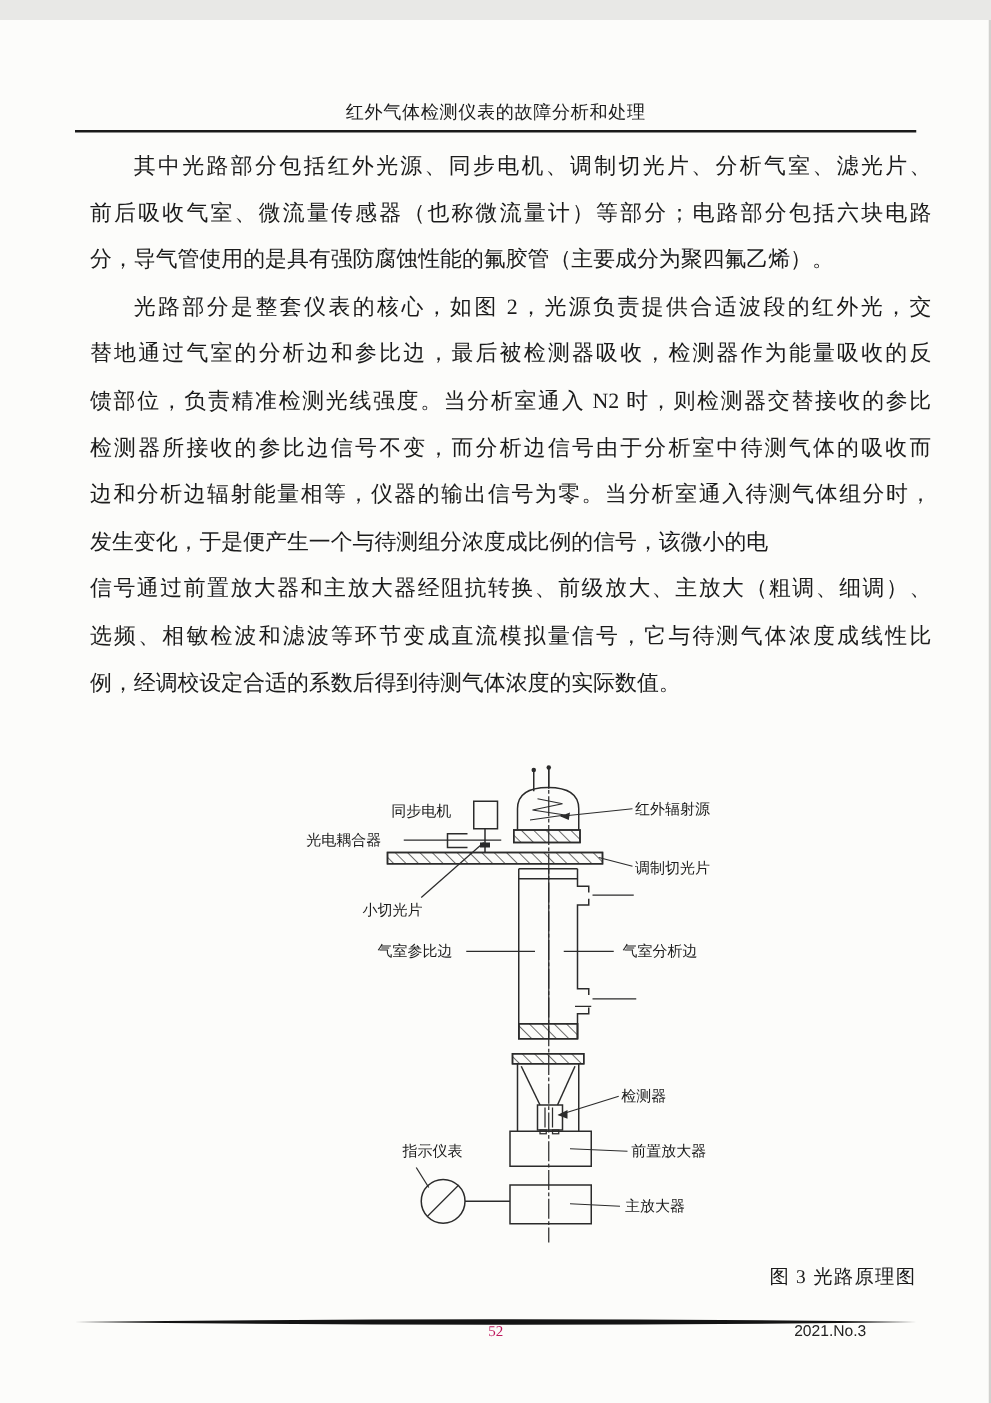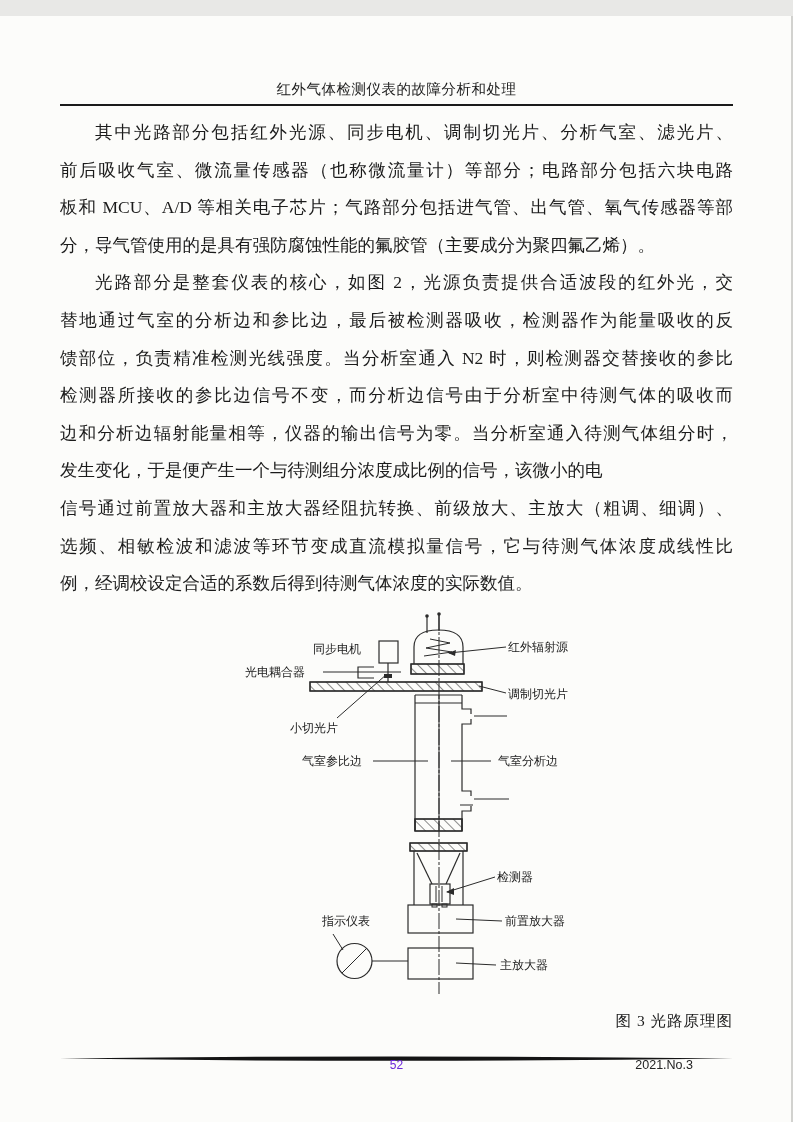--- a/index.html
+++ b/index.html
@@ -15,21 +15,21 @@
   }
   .title{
     position:absolute;left:60px;top:64px;width:673px;
     text-align:center;font-size:14.5px;letter-spacing:0.5px;
   }
   .header-rule{
     position:absolute;left:60px;top:88px;width:673px;height:2px;
     background:#1a1a1a;
   }
   .body-text{
-    position:absolute;left:60px;top:98px;width:673px;
+    position:absolute;left:72px;top:98px;width:673px;
   }
   .tline{
     height:37.6px;line-height:37.6px;
     font-size:17.5px;
     overflow:hidden;white-space:nowrap;
   }
   .tline.fill{
     text-align:justify;
     text-align-last:justify;
     text-justify:inter-character;
@@ -43,22 +43,22 @@
   .fig-caption{
     position:absolute;left:60px;top:995px;width:673px;
     text-align:right;font-size:15.5px;letter-spacing:1px;
   }
   .footer-rule{
     position:absolute;left:60px;top:1033px;width:673px;height:8px;
   }
   .footer-page{
     position:absolute;left:60px;top:1042px;width:673px;
     text-align:center;
-    font-family:Liberation Sans, sans-serif;
-    font-size:12px;color:#6d28d9;
+    font-family:Liberation Serif, serif;
+    font-size:12px;color:#be185d;
   }
   .footer-issue{
     position:absolute;left:633px;top:1042px;width:60px;
     text-align:right;
     font-family:"Liberation Sans","DejaVu Sans",sans-serif;
     font-size:12.5px;color:#222;
   }
   .dlabel{
     font-family:"Liberation Serif","DejaVu Serif",serif;
     font-size:12px;fill:#1b1b1b;
@@ -68,21 +68,20 @@
 <body>
 
 <div class="page">
 
   <div class="title">红外气体检测仪表的故障分析和处理</div>
   <div class="header-rule"></div>
 
   <div class="body-text" id="body-lines">
       <div class="tline fill ind">其中光路部分包括红外光源、同步电机、调制切光片、分析气室、滤光片、</div>
       <div class="tline fill">前后吸收气室、微流量传感器（也称微流量计）等部分；电路部分包括六块电路</div>
-      <div class="tline fill">板和 MCU、A/D 等相关电子芯片；气路部分包括进气管、出气管、氧气传感器等部</div>
       <div class="tline">分，导气管使用的是具有强防腐蚀性能的氟胶管（主要成分为聚四氟乙烯）。</div>
       <div class="tline fill ind">光路部分是整套仪表的核心，如图 2，光源负责提供合适波段的红外光，交</div>
       <div class="tline fill">替地通过气室的分析边和参比边，最后被检测器吸收，检测器作为能量吸收的反</div>
       <div class="tline fill">馈部位，负责精准检测光线强度。当分析室通入 N2 时，则检测器交替接收的参比</div>
       <div class="tline fill">检测器所接收的参比边信号不变，而分析边信号由于分析室中待测气体的吸收而</div>
       <div class="tline fill">边和分析边辐射能量相等，仪器的输出信号为零。当分析室通入待测气体组分时，</div>
       <div class="tline">发生变化，于是便产生一个与待测组分浓度成比例的信号，该微小的电</div>
       <div class="tline fill">信号通过前置放大器和主放大器经阻抗转换、前级放大、主放大（粗调、细调）、</div>
       <div class="tline fill">选频、相敏检波和滤波等环节变成直流模拟量信号，它与待测气体浓度成线性比</div>
       <div class="tline">例，经调校设定合适的系数后得到待测气体浓度的实际数值。</div>

